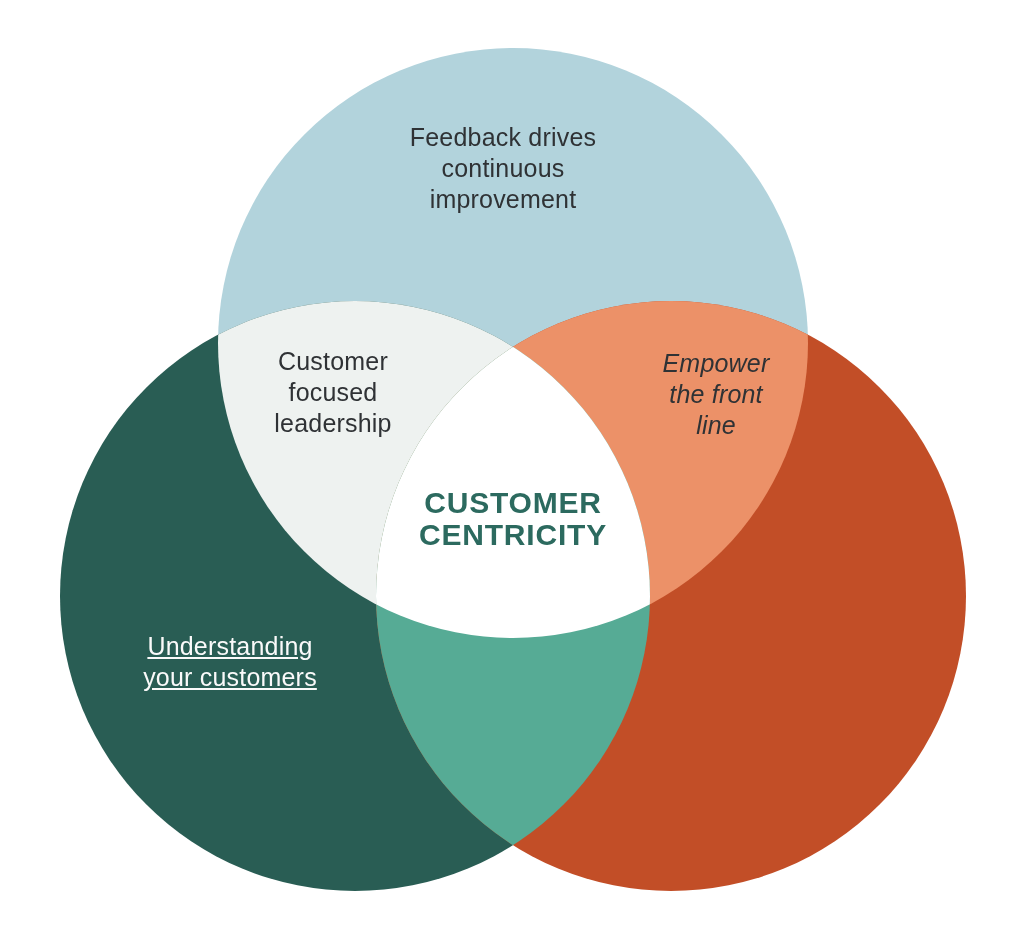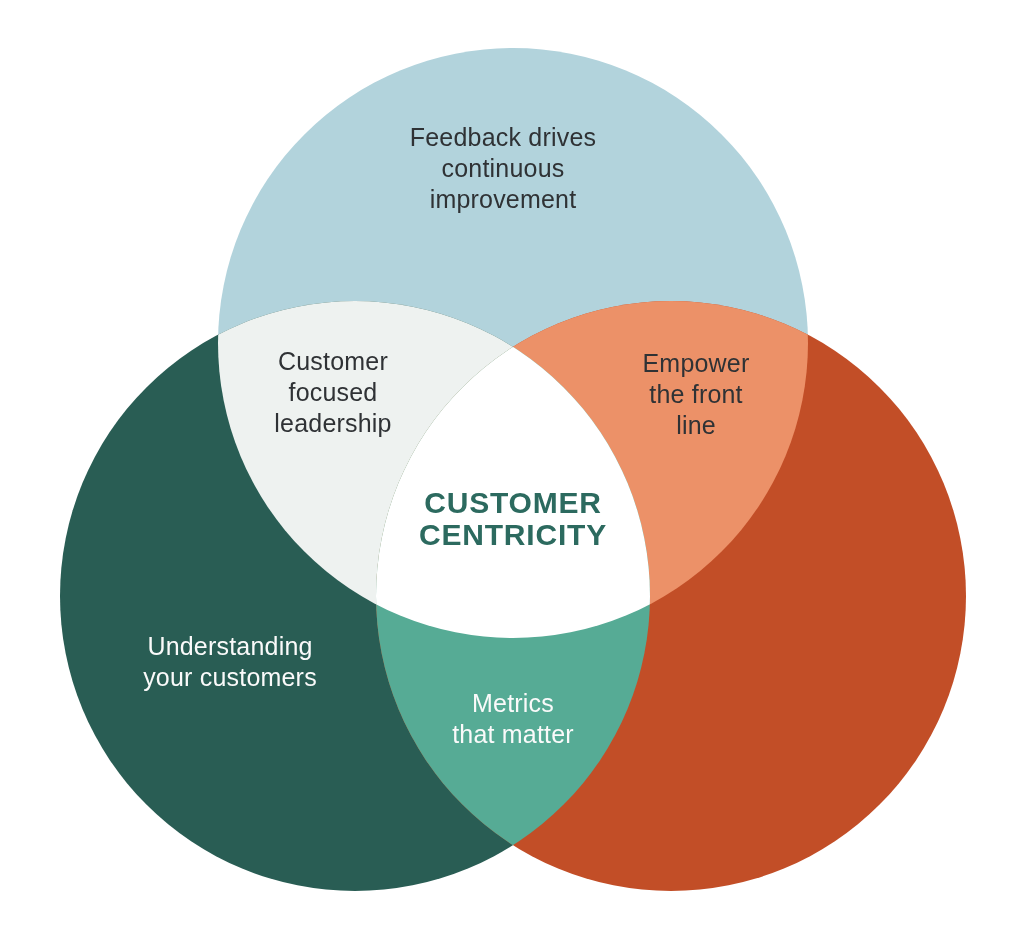--- a/index.html
+++ b/index.html
@@ -37,21 +37,21 @@
   .label{
     position:absolute;
     transform:translate(-50%,-50%);
     text-align:center;
     white-space:pre-line;
     font-size:25px;
     line-height:31px;
     letter-spacing:0.2px;
   }
   .label.dark{color:var(--text-dark);}
-  .label.light{color:var(--text-light);}
+  .label.light{color:var(--text-light);text-decoration:underline;}
   .label.title{
     color:var(--title-color);
     font-weight:bold;
     font-size:30px;
     line-height:32px;
     letter-spacing:0.8px;
   }
 </style>
 </head>
 <body>
@@ -93,27 +93,25 @@
   </svg>
 
   <div class="label dark" style="left:503px;top:168px;">Feedback drives
 continuous
 improvement</div>
 
   <div class="label dark" style="left:333px;top:392px;">Customer
 focused
 leadership</div>
 
-  <div class="label dark" style="left:696px;top:394px;">Empower
+  <div class="label dark" style="left:716px;top:394px;font-style:italic;">Empower
 the front
 line</div>
 
   <div class="label title" style="left:513px;top:519px;">CUSTOMER
 CENTRICITY</div>
 
   <div class="label light" style="left:230px;top:662px;">Understanding
 your customers</div>
 
 
-  <div class="label light" style="left:513px;top:719px;">Metrics
-that matter</div>
 
 </div>
 
 </body></html>

